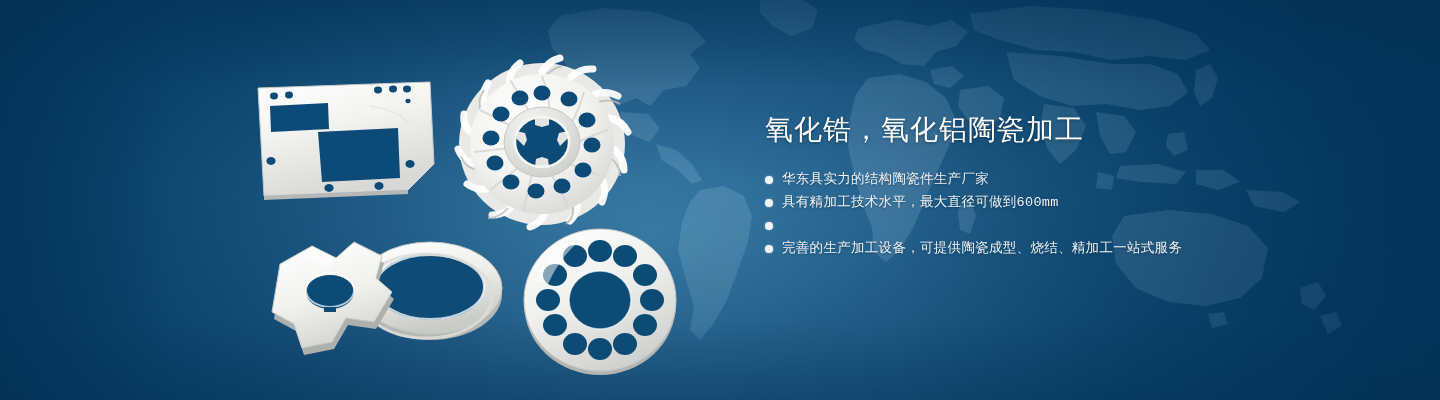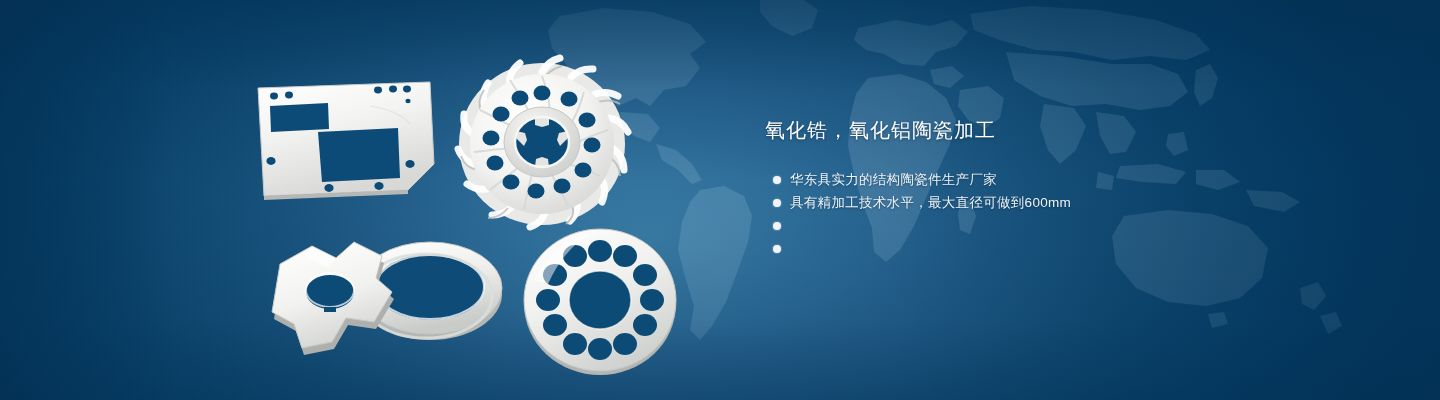--- a/index.html
+++ b/index.html
@@ -71,32 +71,33 @@
 
   
   .copy{
     position:absolute;
     left:765px; top:112px;
     width:560px;
   }
   .headline{
     margin:0;
     color:#ffffff;
-    font-size:20px;
+    font-size:28px;
     line-height:36px;
     font-weight:400;
     letter-spacing:1px;
     text-shadow:0 1px 3px rgba(0,20,40,.45);
     white-space:nowrap;
   }
   .bullets{
     list-style:none;
-    margin:8px;
+    margin:0;
     padding:0;
     margin-top:20px;
+    font-family:Liberation Mono, monospace;
   }
   .bullet{
     display:flex;
     align-items:center;
     height:23px;
     margin:0;
   }
   .dot{
     flex:0 0 auto;
     width:8px; height:8px;
@@ -401,17 +402,18 @@
       </li>
       <li class="bullet">
         <span class="dot"></span>
         <span class="bullet-text">具有精加工技术水平，最大直径可做到600mm</span>
       </li>
       <li class="bullet">
         <span class="dot"></span>
       </li>
       <li class="bullet">
         <span class="dot"></span>
+        <span class="bullet-text">完善的生产加工设备，可提供陶瓷成型、烧结、精加工一站式服务</span>
       </li>
     </ul>
   </div>
 
 </div>
 
 </body></html>

